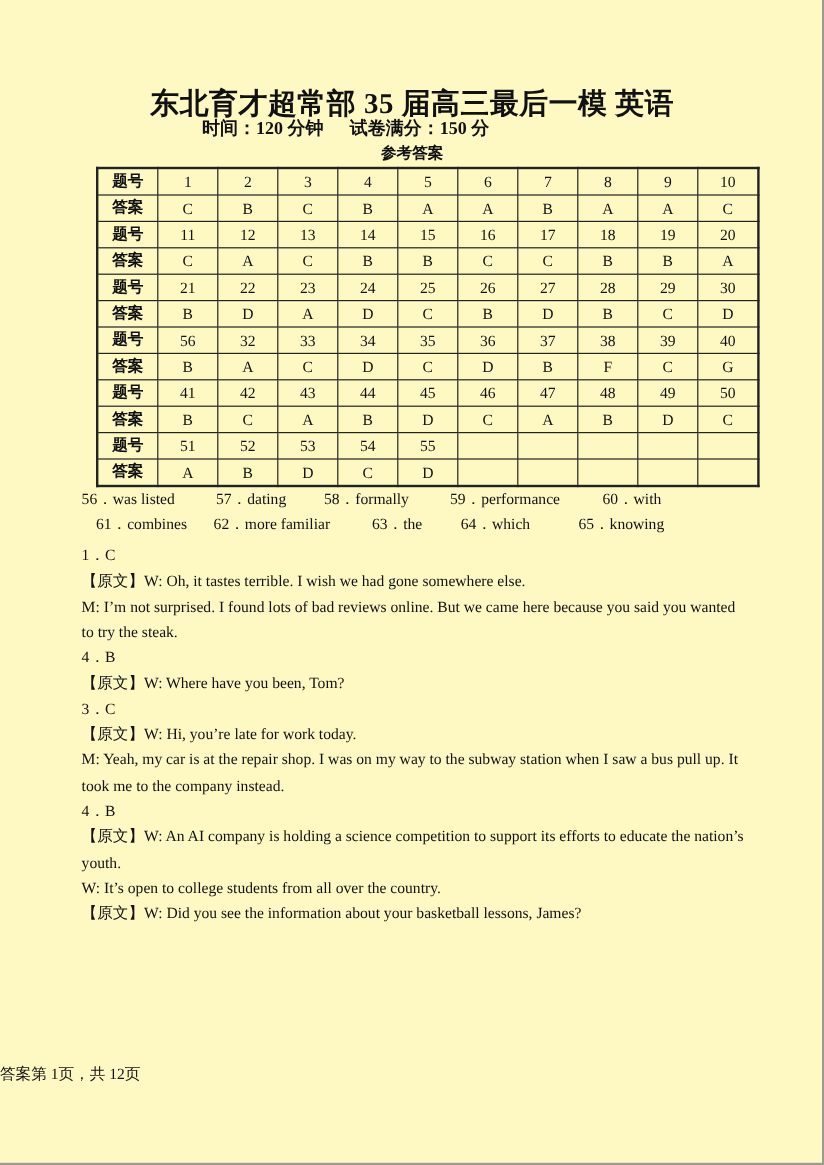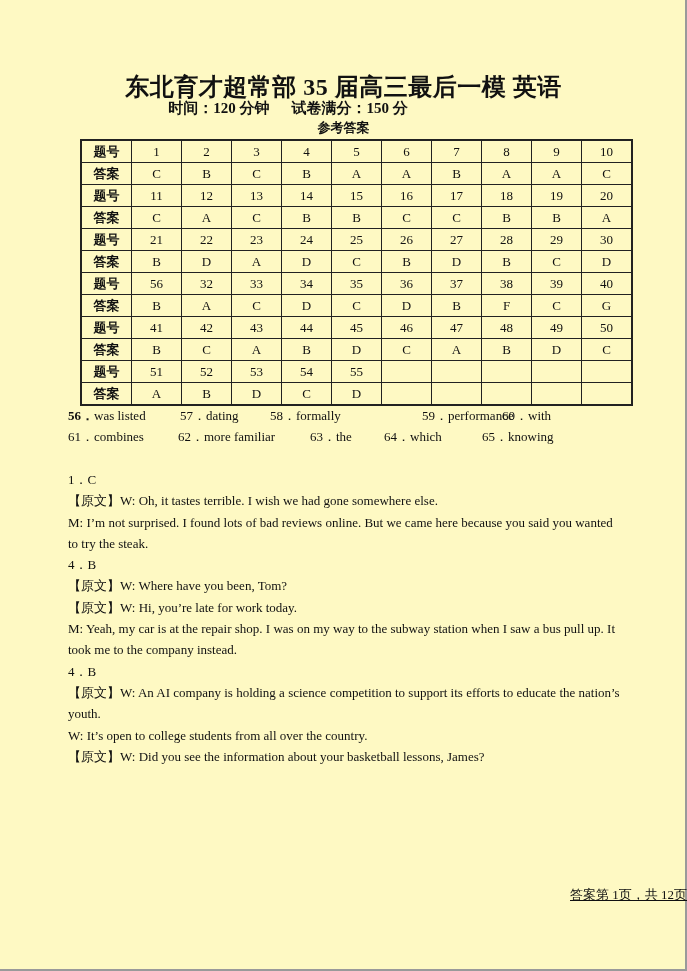--- a/index.html
+++ b/index.html
@@ -34,27 +34,27 @@
   table.answers td {
     width: 49px; height: 21px; border: 1px solid #222; text-align: center;
     font-size: 13px; padding: 0; line-height: 20px;
   }
   table.answers td.hdr { font-family: "DejaVu Sans", sans-serif; font-size: 13px; font-weight: bold; }
   .fill {
     position: absolute; left: 68px; font-size: 13px; line-height: 20px; white-space: nowrap;
   }
   .fill span { position: absolute; white-space: nowrap; }
   .body-text {
-    position: absolute; left: 68px; top: 469px; width: 556px;
+    position: absolute; left: 68px; top: 452px; width: 556px;
     font-size: 13px; line-height: 21.3px;
   }
   .body-text p { margin: 0; }
   .footer {
-    position: absolute; top: 886px; left: 0; width: 687px; text-align: right;
-    font-size: 13px; line-height: 18px; text-decoration: underline;
+    position: absolute; top: 886px; left: 0; width: 687px; text-align: left;
+    font-size: 13px; line-height: 18px;
   }
 </style>
 </head>
 <body>
 
 <div class="page">
   <div class="title">东北育才超常部 35 届高三最后一模  英语</div>
   <div class="subtitle">
     <span>时间：120 分钟</span><span class="gap"></span><span>试卷满分：150 分</span>
   </div>
@@ -215,40 +215,41 @@
           <td></td>
           <td></td>
           <td></td>
           <td></td>
           <td></td>
         </tr>
       </tbody>
   </table>
 
   <div class="fill" id="fill-row-0" style="top:406px;">
-      <span style="left: 0px;"><span style="position: static; font-weight: bold;">56．</span><span style="position: static;">was listed</span></span>
+      <span style="left: 0px;"><span style="position: static;">56．</span><span style="position: static;">was listed</span></span>
       <span style="left: 112px;"><span style="position: static;">57．</span><span style="position: static;">dating</span></span>
       <span style="left: 202px;"><span style="position: static;">58．</span><span style="position: static;">formally</span></span>
-      <span style="left: 307px;"><span style="position: static; margin-left: 47px;">59．</span><span style="position: static;">performance</span></span>
+      <span style="left: 307px;"><span style="position: static;">59．</span><span style="position: static;">performance</span></span>
       <span style="left: 434px;"><span style="position: static;">60．</span><span style="position: static;">with</span></span>
     </div>
   <div class="fill" id="fill-row-1" style="top:427px;">
-      <span style="left: 0px;"><span style="position: static;">61．</span><span style="position: static;">combines</span></span>
+      <span style="left: 12px;"><span style="position: static;">61．</span><span style="position: static;">combines</span></span>
       <span style="left: 110px;"><span style="position: static;">62．</span><span style="position: static;">more familiar</span></span>
       <span style="left: 242px;"><span style="position: static;">63．</span><span style="position: static;">the</span></span>
       <span style="left: 316px;"><span style="position: static;">64．</span><span style="position: static;">which</span></span>
       <span style="left: 414px;"><span style="position: static;">65．</span><span style="position: static;">knowing</span></span>
     </div>
 
   <div class="body-text" id="transcripts">
       <p>1．C</p>
       <p>【原文】W: Oh, it tastes terrible. I wish we had gone somewhere else.</p>
       <p>M: I’m not surprised. I found lots of bad reviews online. But we came here because you said you wanted to try the steak.</p>
       <p>4．B</p>
       <p>【原文】W: Where have you been, Tom?</p>
+      <p>3．C</p>
       <p>【原文】W: Hi, you’re late for work today.</p>
       <p>M: Yeah, my car is at the repair shop. I was on my way to the subway station when I saw a bus pull up. It took me to the company instead.</p>
       <p>4．B</p>
       <p>【原文】W: An AI company is holding a science competition to support its efforts to educate the nation’s youth.</p>
       <p>W: It’s open to college students from all over the country.</p>
       <p>【原文】W: Did you see the information about your basketball lessons, James?</p>
     </div>
 
   <div class="footer">答案第 1页，共 12页</div>
 </div>

